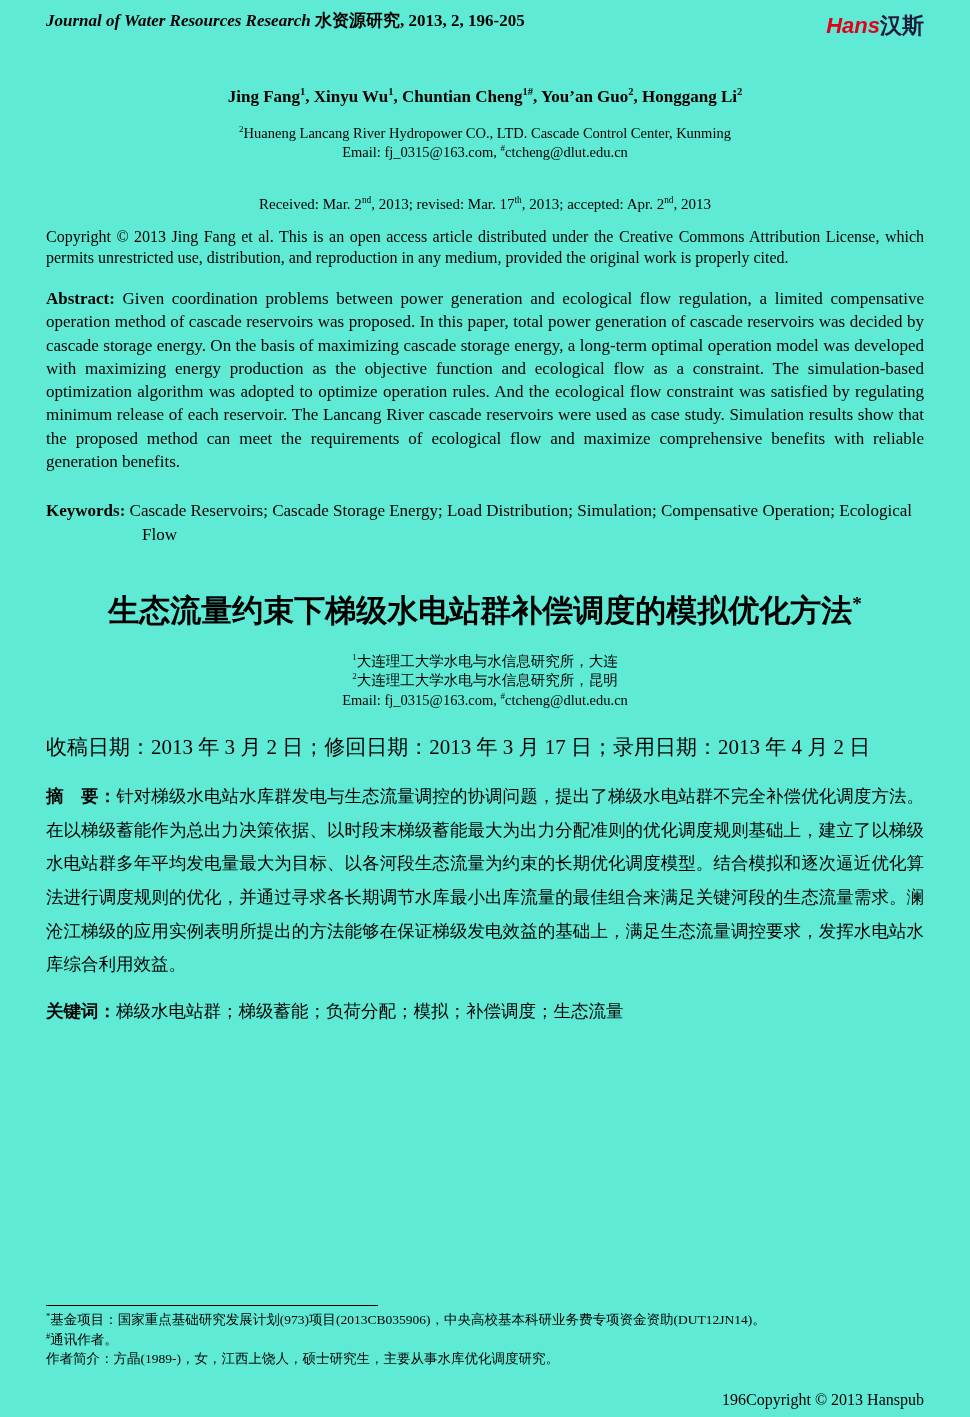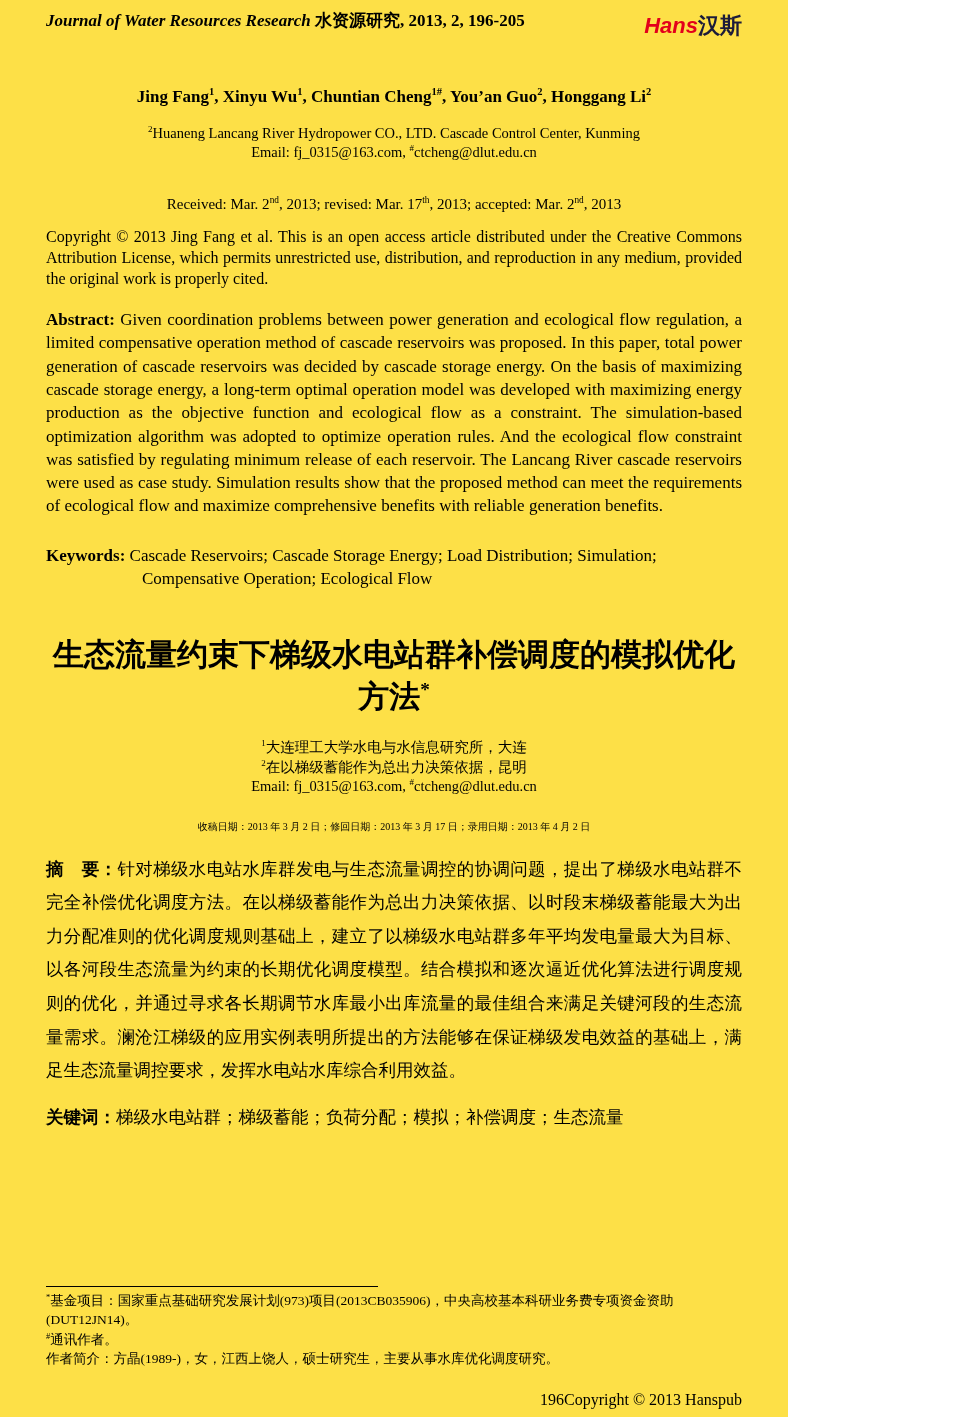--- a/index.html
+++ b/index.html
@@ -1,20 +1,20 @@
 <!DOCTYPE html>
 <html style="--link-blue: #0000cc; --brand-red: #e3001b;"><head>
 <meta charset="utf-8">
 <style>
   * { margin:0; padding:0; box-sizing:border-box; }
   html,body { background:#ffffff; }
   .page {
     position:relative;
-    width:788px; height:1417px;
-    background:#fde047;
+    width:970px; height:1417px;
+    background:#5eead4;
     color:#000;
     font-family:"Liberation Serif","DejaVu Serif",serif;
     padding:10px 46px 0 46px;
     overflow:hidden;
   }
   sup { font-size:62%; line-height:0; vertical-align:super; }
 
   
   .topbar { display:flex; justify-content:space-between; align-items:flex-start; }
   .journal-line { font-size:17px; font-weight:bold; line-height:1.25; }
@@ -33,21 +33,21 @@
   .received { text-align:center; font-size:15px; margin-top:33px; }
   .copyright { font-size:16px; line-height:1.32; text-align:justify; margin-top:13px; }
   .abstract { font-size:17px; line-height:1.37; text-align:justify; margin-top:19px; }
   .lead { font-weight:bold; }
   .keywords { font-size:17px; line-height:1.37; margin-top:26px; padding-left:96px; text-indent:-96px; }
 
   
   .cn-title { text-align:center; font-size:31px; font-weight:bold; margin-top:44px; }
   .cn-authors { text-align:center; font-size:18px; font-weight:bold; font-style:italic; margin-top:48px; letter-spacing:1px; }
   .cn-affil { margin-top:20px; font-size:14.5px; }
-  .cn-dates { text-align:center; font-size:10px; margin-top:23px; }
+  .cn-dates { text-align:left; font-size:21px; margin-top:23px; }
   .cn-abstract { font-size:17.5px; line-height:1.92; text-align:justify; margin-top:19px; }
   .cn-keywords { font-size:17.5px; margin-top:17px; }
 
   
   .footnotes { position:absolute; left:46px; right:46px; bottom:48px; font-size:13.5px; line-height:1.45; }
   .fn-rule { width:332px; border-top:1.5px solid #000; margin-bottom:4px; }
   .footer { position:absolute; left:46px; right:46px; bottom:8px; display:flex; justify-content:flex-end; font-size:16px; }
 </style>
 </head>
 <body>
@@ -67,34 +67,34 @@
   </div>
 
 
   <div class="authors"><span>Jing Fang</span><sup>1</sup><span>, Xinyu Wu</span><sup>1</sup><span>, Chuntian Cheng</span><sup>1#</sup><span>, You’an Guo</span><sup>2</sup><span>, Honggang Li</span><sup>2</sup></div>
 
   <div class="affil-block">
     <div class="affil-line"><sup>2</sup><span>Huaneng Lancang River Hydropower CO., LTD. Cascade Control Center, Kunming</span></div>
     <div class="affil-line"><span>Email: fj_0315@163.com, </span><sup>#</sup><span>ctcheng@dlut.edu.cn</span></div>
   </div>
 
-  <div class="received"><span>Received: Mar. 2</span><sup>nd</sup><span>, 2013; revised: Mar. 17</span><sup>th</sup><span>, 2013; accepted: Mar. 2</span><sup>nd</sup><span>, 2013</span></div>
+  <div class="received"><span>Received: Mar. 2</span><sup>nd</sup><span>, 2013; revised: Mar. 17</span><sup>th</sup><span>, 2013; accepted: Apr. 2</span><sup>nd</sup><span>, 2013</span></div>
 
   <p class="copyright">Copyright © 2013 Jing Fang et al. This is an open access article distributed under the Creative Commons Attribution License, which permits unrestricted use, distribution, and reproduction in any medium, provided the original work is properly cited.</p>
 
   <p class="abstract"><span class="lead">Abstract:</span> <span>Given coordination problems between power generation and ecological flow regulation, a limited compensative operation method of cascade reservoirs was proposed. In this paper, total power generation of cascade reservoirs was decided by cascade storage energy. On the basis of maximizing cascade storage energy, a long-term optimal operation model was developed with maximizing energy production as the objective function and ecological flow as a constraint. The simulation-based optimization algorithm was adopted to optimize operation rules. And the ecological flow constraint was satisfied by regulating minimum release of each reservoir. The Lancang River cascade reservoirs were used as case study. Simulation results show that the proposed method can meet the requirements of ecological flow and maximize comprehensive benefits with reliable generation benefits.</span></p>
 
   <p class="keywords"><span class="lead">Keywords:</span> <span>Cascade Reservoirs; Cascade Storage Energy; Load Distribution; Simulation; Compensative Operation; Ecological Flow</span></p>
 
   <h2 class="cn-title"><span>生态流量约束下梯级水电站群补偿调度的模拟优化方法</span><sup>*</sup></h2>
 
 
   <div class="affil-block cn-affil">
     <div class="affil-line"><sup>1</sup><span>大连理工大学水电与水信息研究所，大连</span></div>
-    <div class="affil-line"><sup>2</sup><span>在以梯级蓄能作为总出力决策依据，昆明</span></div>
+    <div class="affil-line"><sup>2</sup><span>大连理工大学水电与水信息研究所，昆明</span></div>
     <div class="affil-line"><span>Email: fj_0315@163.com, </span><sup>#</sup><span>ctcheng@dlut.edu.cn</span></div>
   </div>
 
   <div class="cn-dates">收稿日期：2013 年 3 月 2 日；修回日期：2013 年 3 月 17 日；录用日期：2013 年 4 月 2 日</div>
 
   <p class="cn-abstract"><span class="lead">摘　要：</span><span>针对梯级水电站水库群发电与生态流量调控的协调问题，提出了梯级水电站群不完全补偿优化调度方法。在以梯级蓄能作为总出力决策依据、以时段末梯级蓄能最大为出力分配准则的优化调度规则基础上，建立了以梯级水电站群多年平均发电量最大为目标、以各河段生态流量为约束的长期优化调度模型。结合模拟和逐次逼近优化算法进行调度规则的优化，并通过寻求各长期调节水库最小出库流量的最佳组合来满足关键河段的生态流量需求。澜沧江梯级的应用实例表明所提出的方法能够在保证梯级发电效益的基础上，满足生态流量调控要求，发挥水电站水库综合利用效益。</span></p>
 
   <p class="cn-keywords"><span class="lead">关键词：</span><span>梯级水电站群；梯级蓄能；负荷分配；模拟；补偿调度；生态流量</span></p>
 
   <div class="footnotes">

